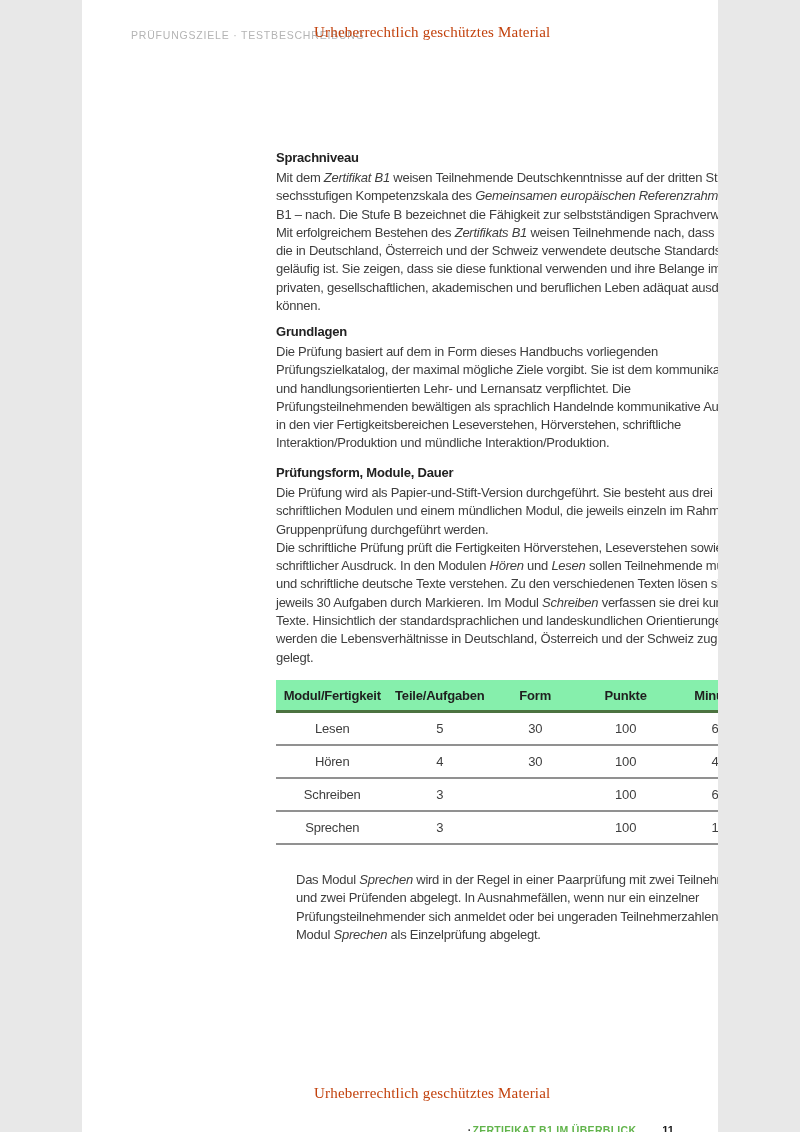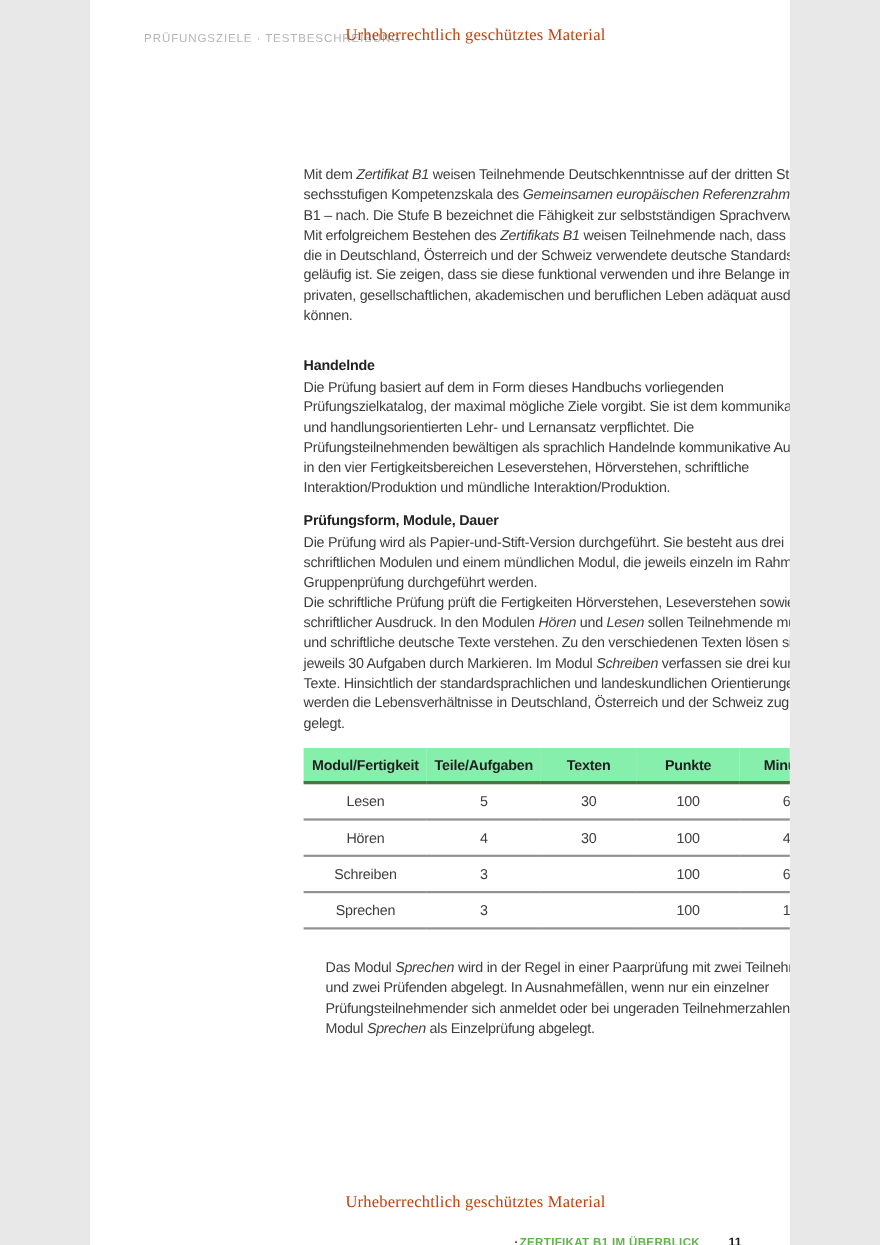--- a/index.html
+++ b/index.html
@@ -88,25 +88,26 @@
 </head>
 <body>
 
 <div class="page">
 
   <div class="running-header">PRÜFUNGSZIELE · TESTBESCHREIBUNG</div>
 
   <div class="watermark top">Urheberrechtlich geschütztes Material</div>
 
   <div class="section sec-sprachniveau">
+    <h3>Sprachniveau</h3>
     <p><span>Mit dem </span><em>Zertifikat B1</em><span> weisen Teilnehmende Deutschkenntnisse auf der dritten Stufe der sechsstufigen Kompetenzskala des </span><em>Gemeinsamen europäischen Referenzrahmens</em><span> – B1 – nach. Die Stufe B bezeichnet die Fähigkeit zur selbstständigen Sprachverwendung. Mit erfolgreichem Bestehen des </span><em>Zertifikats B1</em><span> weisen Teilnehmende nach, dass ihnen die in Deutschland, Österreich und der Schweiz verwendete deutsche Standardsprache geläufig ist. Sie zeigen, dass sie diese funktional verwenden und ihre Belange im privaten, gesellschaftlichen, akademischen und beruflichen Leben adäquat ausdrücken können.</span></p>
   </div>
 
   <div class="section sec-grundlagen">
-    <h3>Handelnde</h3>
+    <h3>Grundlagen</h3>
     <p>Die Prüfung basiert auf dem in Form dieses Handbuchs vorliegenden Prüfungszielkatalog, der maximal mögliche Ziele vorgibt. Sie ist dem kommunikativen und handlungsorientierten Lehr- und Lernansatz verpflichtet. Die Prüfungsteilnehmenden bewältigen als sprachlich Handelnde kommunikative Aufgaben in den vier Fertigkeitsbereichen Leseverstehen, Hörverstehen, schriftliche Interaktion/Produktion und mündliche Interaktion/Produktion.</p>
   </div>
 
   <div class="section sec-pruefungsform">
     <h3>Prüfungsform, Module, Dauer</h3>
     <p>Die Prüfung wird als Papier-und-Stift-Version durchgeführt. Sie besteht aus drei schriftlichen Modulen und einem mündlichen Modul, die jeweils einzeln im Rahmen einer Gruppenprüfung durchgeführt werden.</p>
     <p><span>Die schriftliche Prüfung prüft die Fertigkeiten Hörverstehen, Leseverstehen sowie schriftlicher Ausdruck. In den Modulen </span><em>Hören</em><span> und </span><em>Lesen</em><span> sollen Teilnehmende mündliche und schriftliche deutsche Texte verstehen. Zu den verschiedenen Texten lösen sie jeweils 30 Aufgaben durch Markieren. Im Modul </span><em>Schreiben</em><span> verfassen sie drei kurze Texte. Hinsichtlich der standardsprachlichen und landeskundlichen Orientierungen werden die Lebensverhältnisse in Deutschland, Österreich und der Schweiz zugrunde gelegt.</span></p>
   </div>
 
   <table class="module-table">
@@ -114,21 +115,21 @@
       <col class="c1">
         <col class="c2">
         <col class="c3">
         <col class="c4">
         <col class="c5">
     </colgroup>
     <thead>
       <tr>
         <th>Modul/Fertigkeit</th>
         <th>Teile/Aufgaben</th>
-        <th>Texten</th>
+        <th>Form</th>
         <th>Punkte</th>
         <th>Minuten</th>
       </tr>
     </thead>
     <tbody>
       <tr>
         <td>Lesen</td>
         <td>5</td>
         <td>30</td>
         <td>100</td>

